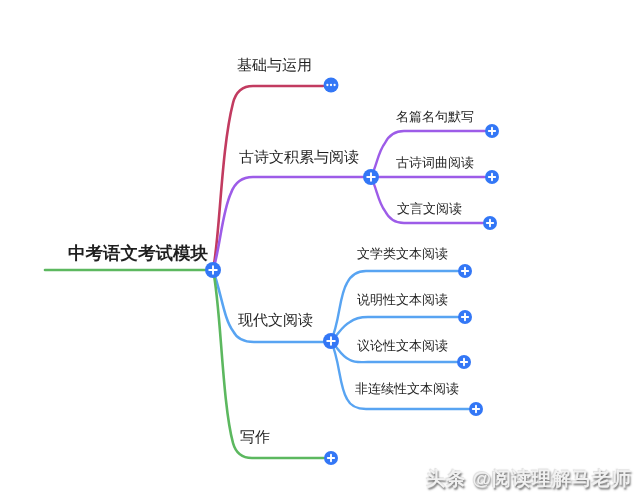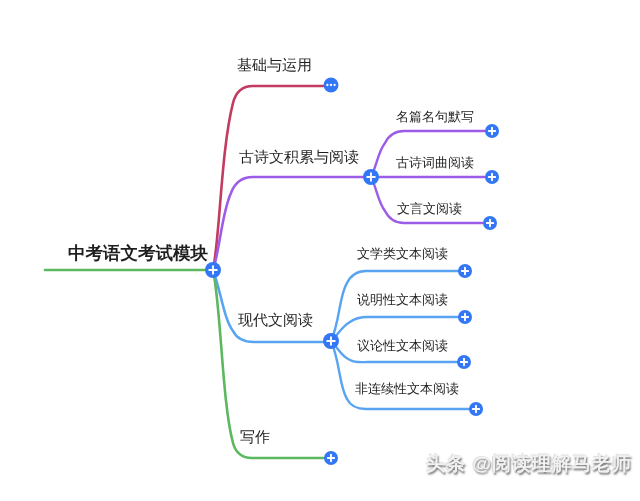--- a/index.html
+++ b/index.html
@@ -20,21 +20,21 @@
   .lbl-branch { font-size: 15px; }
   .lbl-child  { font-size: 13px; }
   .connector  { fill: none; stroke-linecap: round; stroke-linejoin: round; }
   .conn-main  { stroke-width: 2.6; }
   .conn-child { stroke-width: 2.4; }
   .btn-plus   { stroke: #ffffff; stroke-width: 1.9; stroke-linecap: round; }
   .btn-dot    { fill: #ffffff; }
   .watermark {
     position: absolute;
     right: 8px;
-    bottom: 24px;
+    bottom: 9px;
     font-size: 19px;
     font-weight: bold;
     letter-spacing: 1px;
     color: #f1f1f1;
     text-shadow: 1px 2px 2px rgba(90,90,90,0.85), -1px -1px 1px rgba(200,200,200,0.6);
     user-select: none;
   }
 </style>
 </head>
 <body>

